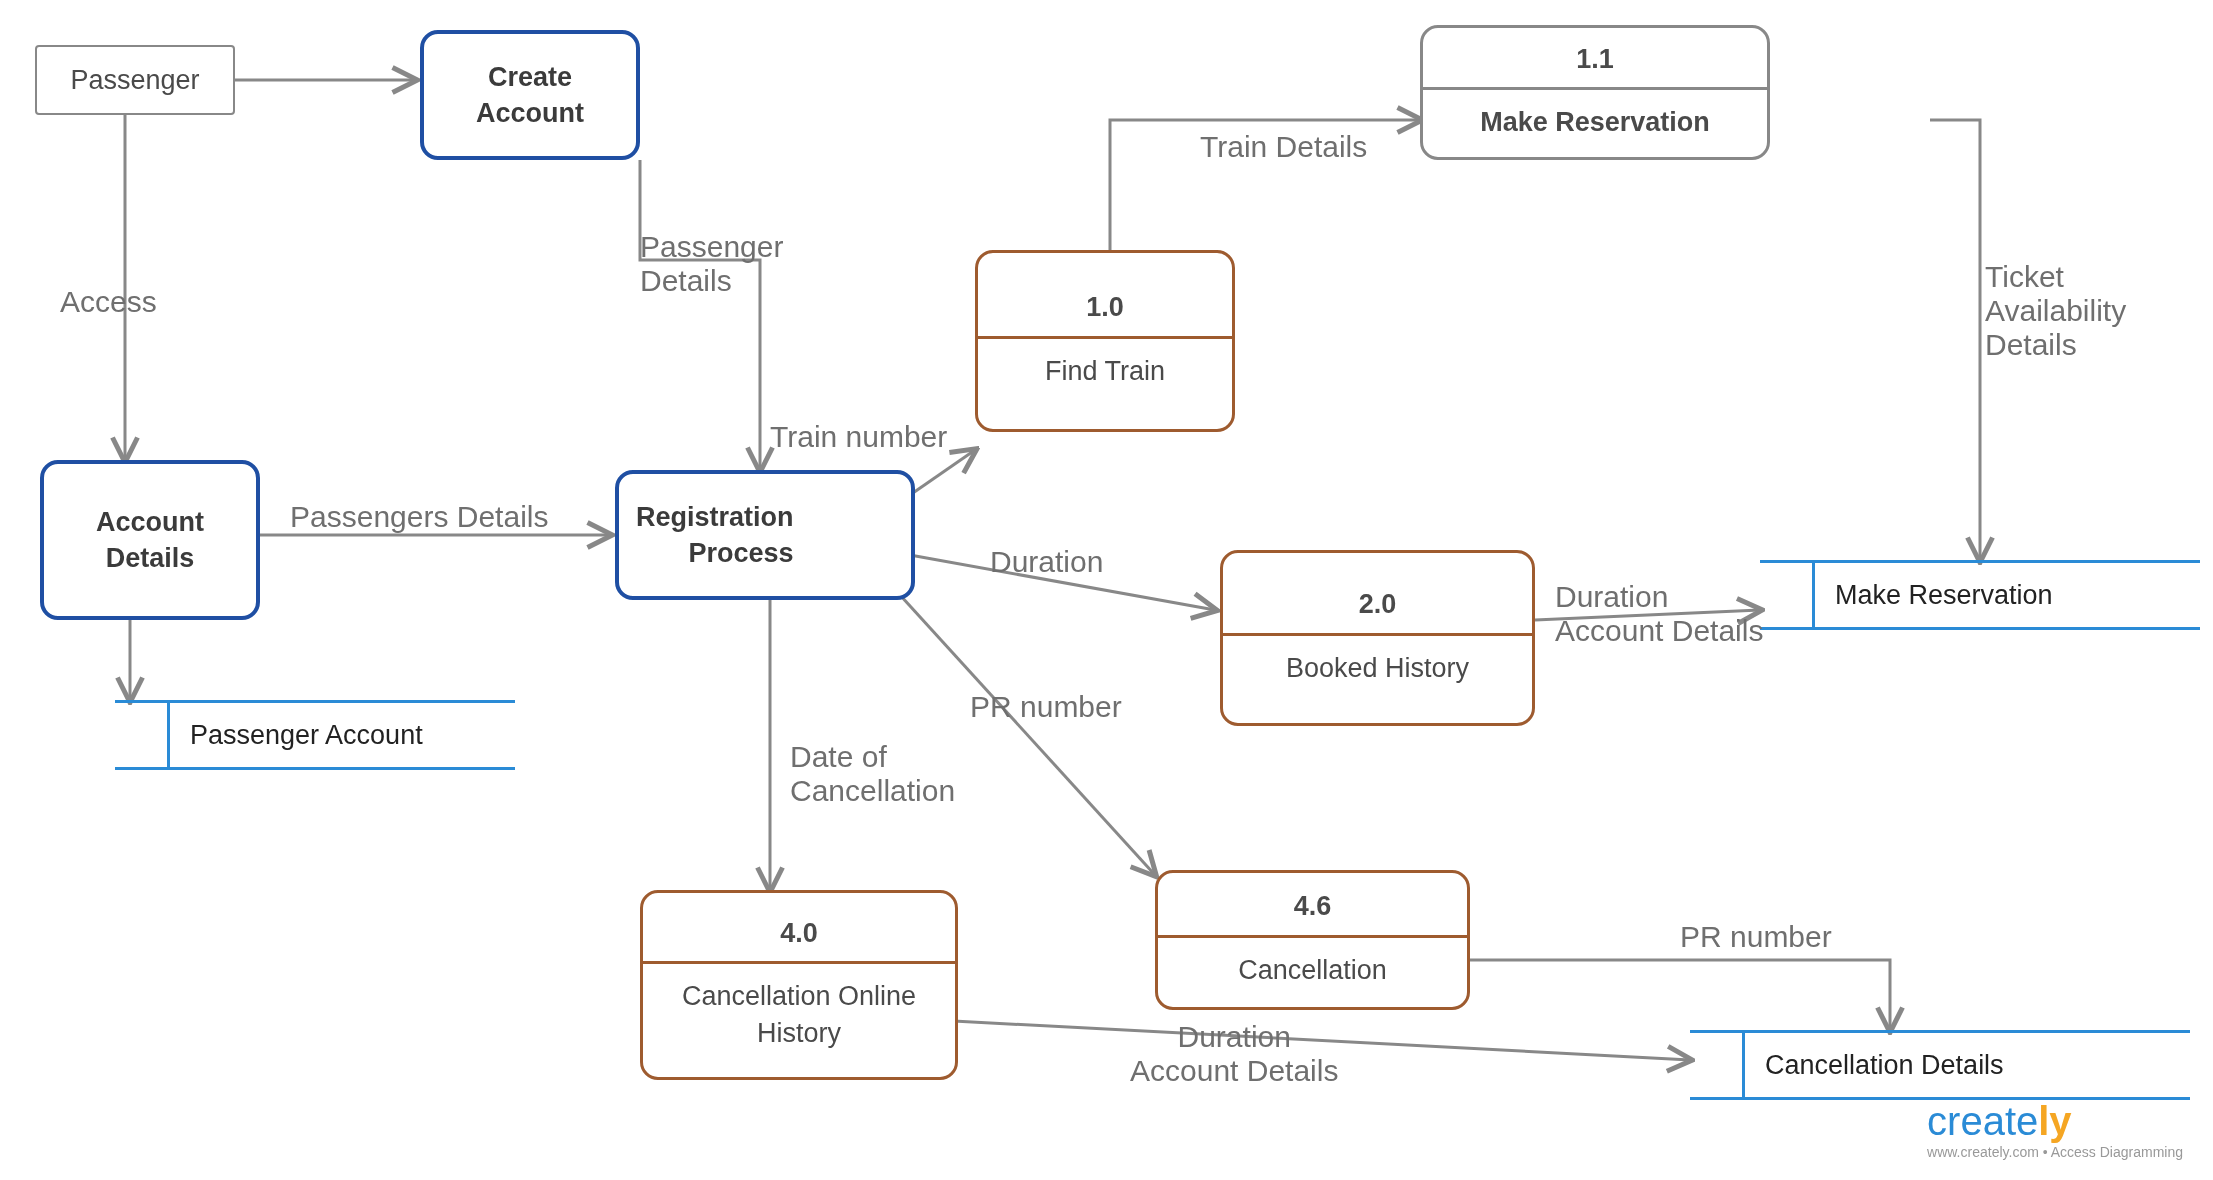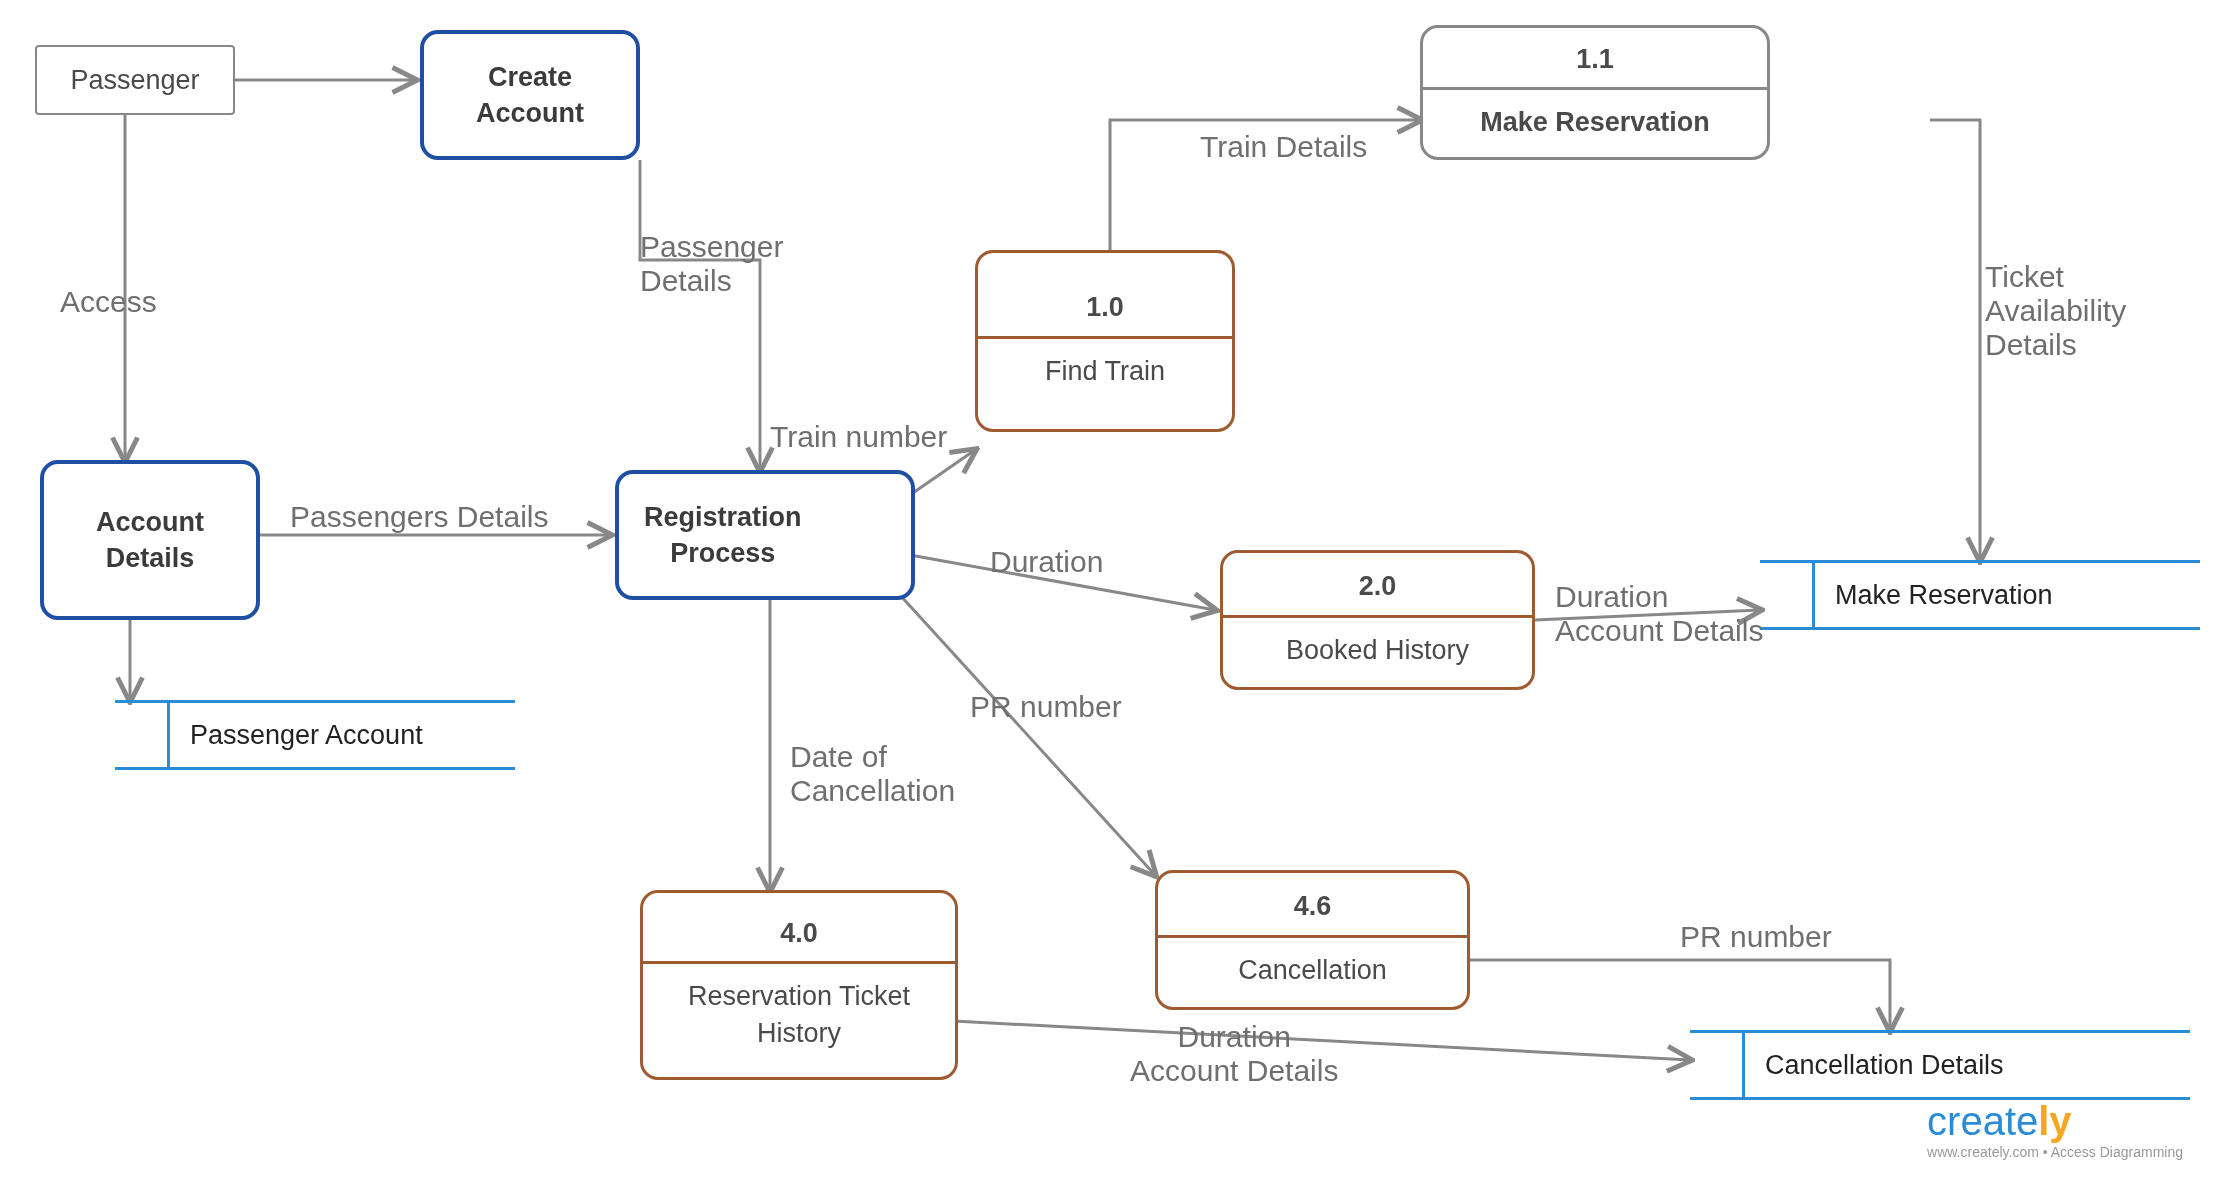--- a/index.html
+++ b/index.html
@@ -76,48 +76,48 @@
 <div class="node blue" style="left:420px;top:30px;width:220px;height:130px">
   <span style="white-space:pre-line">Create
 Account</span>
 </div>
 
 <div class="node blue" style="left:40px;top:460px;width:220px;height:160px">
   <span style="white-space:pre-line">Account
 Details</span>
 </div>
 
-<div class="node blue" style="left:615px;top:470px;width:300px;height:130px;text-align:center;padding-left:25px;align-items:flex-start">
+<div class="node blue" style="left:615px;top:470px;width:300px;height:130px;text-align:right;padding-left:17px;align-items:flex-start">
   <span style="white-space:pre-line">Registration
 Process</span>
 </div>
 
 <div class="node grey" style="left:1420px;top:25px;width:350px;height:135px">
   <div class="num">1.1</div>
   <div class="lab">Make Reservation</div>
 </div>
 
 <div class="node brown" style="left:975px;top:250px;width:260px;height:182px">
   <div class="num">1.0</div>
   <div class="lab">Find Train</div>
 </div>
 
-<div class="node brown" style="left:1220px;top:550px;width:315px;height:140px">
+<div class="node brown" style="left:1220px;top:550px;width:315px;height:176px">
   <div class="num">2.0</div>
   <div class="lab">Booked History</div>
 </div>
 
 <div class="node brown" style="left:1155px;top:870px;width:315px;height:140px">
   <div class="num">4.6</div>
   <div class="lab">Cancellation</div>
 </div>
 
 <div class="node brown" style="left:640px;top:890px;width:318px;height:190px">
   <div class="num">4.0</div>
-  <div class="lab" style="white-space:pre-line">Reservation Ticket
+  <div class="lab" style="white-space:pre-line">Cancellation Online
 History</div>
 </div>
 
 <div class="store" style="left:115px;top:700px;width:400px;height:70px">
   <div class="tab"></div>
   <div class="body">
       <span>Passenger Account</span>
     </div>
 </div>
 

